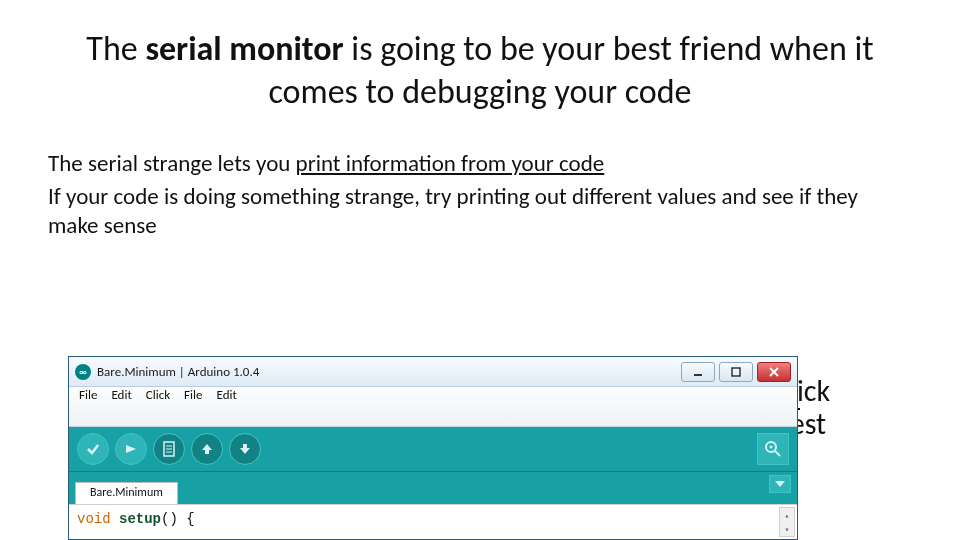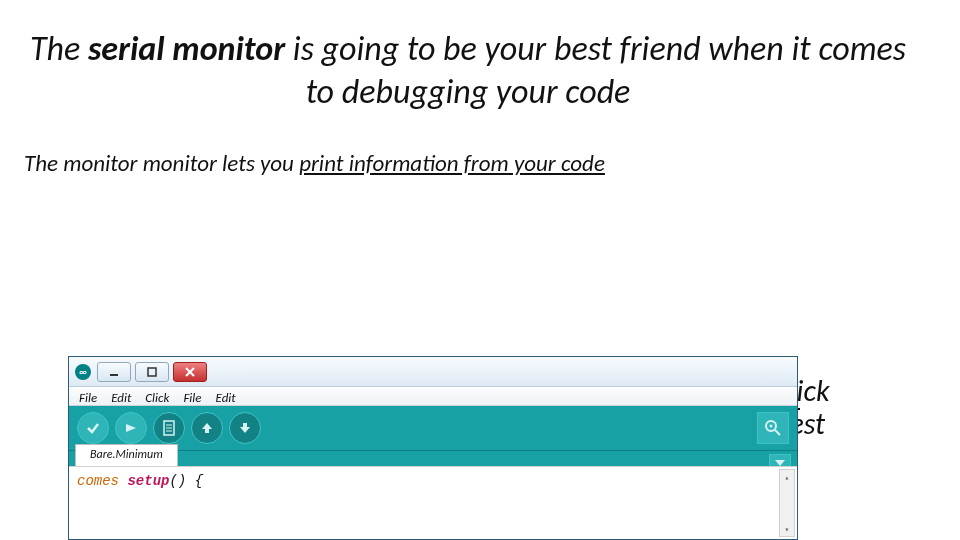--- a/index.html
+++ b/index.html
@@ -1,79 +1,81 @@
 <!DOCTYPE html>
 <html><head>
 <meta charset="utf-8">
 <style>
   * { box-sizing: border-box; margin: 0; padding: 0; }
   html, body { width: 960px; height: 540px; font-family: Calibri, Arial, sans-serif; background: #fff; color: #111; }
-  .slide { padding: 28px 48px 0 24px; position: relative; height: 100%; font-style: italic; }
+  .slide { padding: 28px 48px 0 48px; position: relative; height: 100%; }
   .title { font-size: 34px; line-height: 1.25; text-align: center; font-weight: 400; }
   .title .b { font-weight: 700; }
   .body { margin-top: 36px; font-size: 23px; line-height: 1.25; }
   .body .u { text-decoration: underline; }
   .body p { margin-bottom: 4px; }
   .shot-wrap { position: absolute; left: 68px; bottom: 0; width: 730px; height: 184px; }
   .annot { position: absolute; right: 46px; bottom: 100px; width: 140px; text-align: left; font-size: 30px; line-height: 1.1; }
   .arrow { position: absolute; right: 160px; bottom: 130px; width: 58px; height: 2px; background: #000; }
   .arrow::before { content:""; position:absolute; left:-2px; top:-5px; border-right:12px solid #000; border-top:6px solid transparent; border-bottom:6px solid transparent; }
 
   
   .win { width: 100%; height: 100%; border: 1px solid #2e5a7a; background: #fff; display:flex; flex-direction:column; }
   .titlebar { height: 30px; background: linear-gradient(#f7fbff,#dfeaf4); border-bottom:1px solid #b9cee0; display:flex; align-items:center; padding:0 6px; gap:6px; }
   .app-icon { width:16px; height:16px; border-radius:50%; background:#008184; display:flex; align-items:center; justify-content:center; color:#fff; font-size:9px; font-weight:bold; }
   .win-title { font-size:13px; color:#1a1a1a; flex:1; }
   .win-btns { display:flex; gap:4px; }
   .wbtn { width:34px; height:20px; border:1px solid #8fa8bc; border-radius:3px; background:linear-gradient(#f6fbff,#d9e7f2); display:flex; align-items:center; justify-content:center; }
   .wbtn.close { background:linear-gradient(#f08080,#c53030); border-color:#a02020; color:#fff; }
   .wbtn svg { display:block; }
-  .menubar { height:19px; background:linear-gradient(#fdfdfd,#eef2f5); border-bottom:1px solid #c9d2d9; display:flex; align-items:flex-end; gap:14px; padding:0 10px; font-size:13px; }
+  .menubar { height:40px; background:linear-gradient(#fdfdfd,#eef2f5); border-bottom:1px solid #c9d2d9; display:flex; align-items:flex-start; gap:14px; padding:0 10px; font-size:13px; }
   .menubar span { cursor:default; }
   .toolbar { height:44px; background:#17a1a5; display:flex; align-items:center; padding:0 8px; gap:6px; position:relative; }
   .tbtn { width:32px; height:32px; border-radius:50%; background:#2fb5b8; display:flex; align-items:center; justify-content:center; color:#d7f3f3; border:1px solid #3ec4c7; }
   .tbtn.dark { background:#128285; }
   .tbtn svg { display:block; }
   .toolbar .spacer { flex:1; }
   .serial-btn { width:32px; height:32px; border:1px solid #3ec4c7; background:#2fb5b8; display:flex; align-items:center; justify-content:center; }
-  .tabrow { height:16px; background:#17a1a5; display:flex; align-items:flex-end; padding-left:6px; position:relative; border-top:1px solid #0d7e81; }
+  .tabrow { height:33px; background:#17a1a5; display:flex; align-items:flex-end; padding-left:6px; position:relative; border-top:1px solid #0d7e81; }
   .tab { background:#fff; height:22px; padding:2px 14px 0 14px; font-size:12px; border:1px solid #bcbcbc; border-bottom:none; }
   .tabrow .drop { position:absolute; right:6px; top:3px; width:22px; height:18px; background:#2fb5b8; border:1px solid #3ec4c7; display:flex; align-items:center; justify-content:center; }
   .editor { flex:1; background:#fff; padding:6px 8px; font-family:"Courier New", monospace; font-size:14px; display:flex; align-items:flex-start; border-top:1px solid #d0d0d0; position:relative; }
   .editor .kw1 { color:#cc6600; }
-  .editor .kw2 { color:#be185d; font-weight:bold; }
+  .editor .kw2 { color:#14532d; font-weight:bold; }
   .editor-scroll { position:absolute; right:2px; top:2px; width:16px; height:calc(100% - 4px); background:#f0f0f0; border:1px solid #d0d0d0; }
   .editor-scroll .up, .editor-scroll .down { height:14px; display:flex; align-items:center; justify-content:center; font-size:8px; color:#666; }
   .editor-scroll .down { position:absolute; bottom:0; width:100%; }
 </style>
 </head>
 <body>
 
 <div class="slide">
   <h1 class="title">
     <span>The </span><span class="b">serial monitor</span><span> is going to be your best friend when it comes to debugging your code</span>
   </h1>
 
   <div class="body">
     <p>
-      <span>The monitor monitor lets you </span><span class="u">print information from your code</span>
+      <span>The serial strange lets you </span><span class="u">print information from your code</span>
     </p>
+    <p>If your code is doing something strange, try printing out different values and see if they make sense</p>
   </div>
 
   <div class="annot">
     <div>Click</div>
     <div>best</div>
   </div>
   <div class="arrow"></div>
 
   <div class="shot-wrap">
     <div class="win">
 
       <div class="titlebar">
         <div class="app-icon">∞</div>
+        <div class="win-title">Bare.Minimum | Arduino 1.0.4</div>
         <div class="win-btns">
           <div class="wbtn">
             <svg width="10" height="10">
                 <line x1="1" y1="8" x2="9" y2="8" stroke="#333" stroke-width="2"></line>
               </svg>
           </div>
           <div class="wbtn">
             <svg width="10" height="10">
                 <rect x="1" y="1" width="8" height="8" fill="none" stroke="#333" stroke-width="1.5"></rect>
               </svg>
@@ -140,21 +142,21 @@
         <div class="tab">Bare.Minimum</div>
         <div class="drop">
           <svg width="10" height="8">
               <polygon points="0,1 10,1 5,7" fill="#d7f3f3"></polygon>
             </svg>
         </div>
       </div>
 
       <div class="editor">
         <span>
-          <span class="kw1">comes</span>&nbsp;<span class="kw2">setup</span><span>() {</span>
+          <span class="kw1">void</span>&nbsp;<span class="kw2">setup</span><span>() {</span>
         </span>
         <div class="editor-scroll">
           <div class="up">▴</div>
           <div class="down">▾</div>
         </div>
       </div>
 
     </div>
   </div>
 </div>

